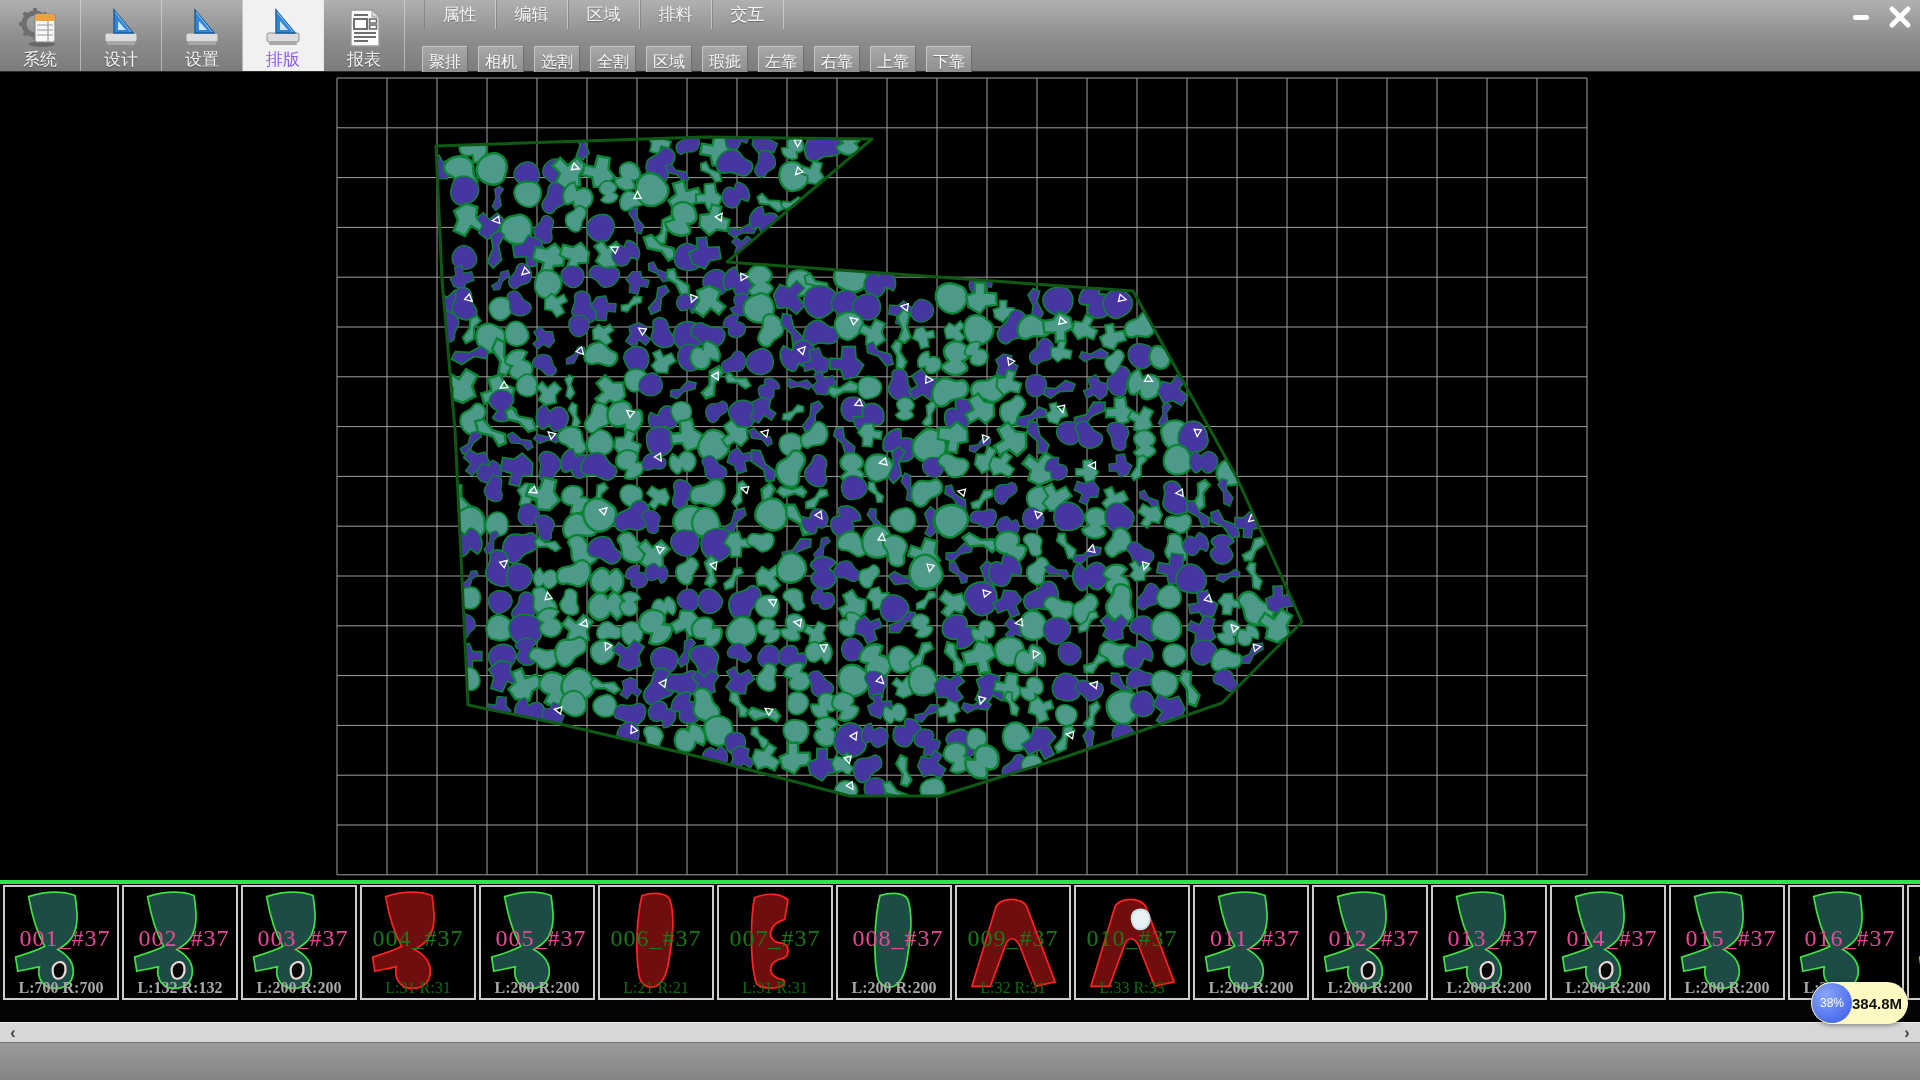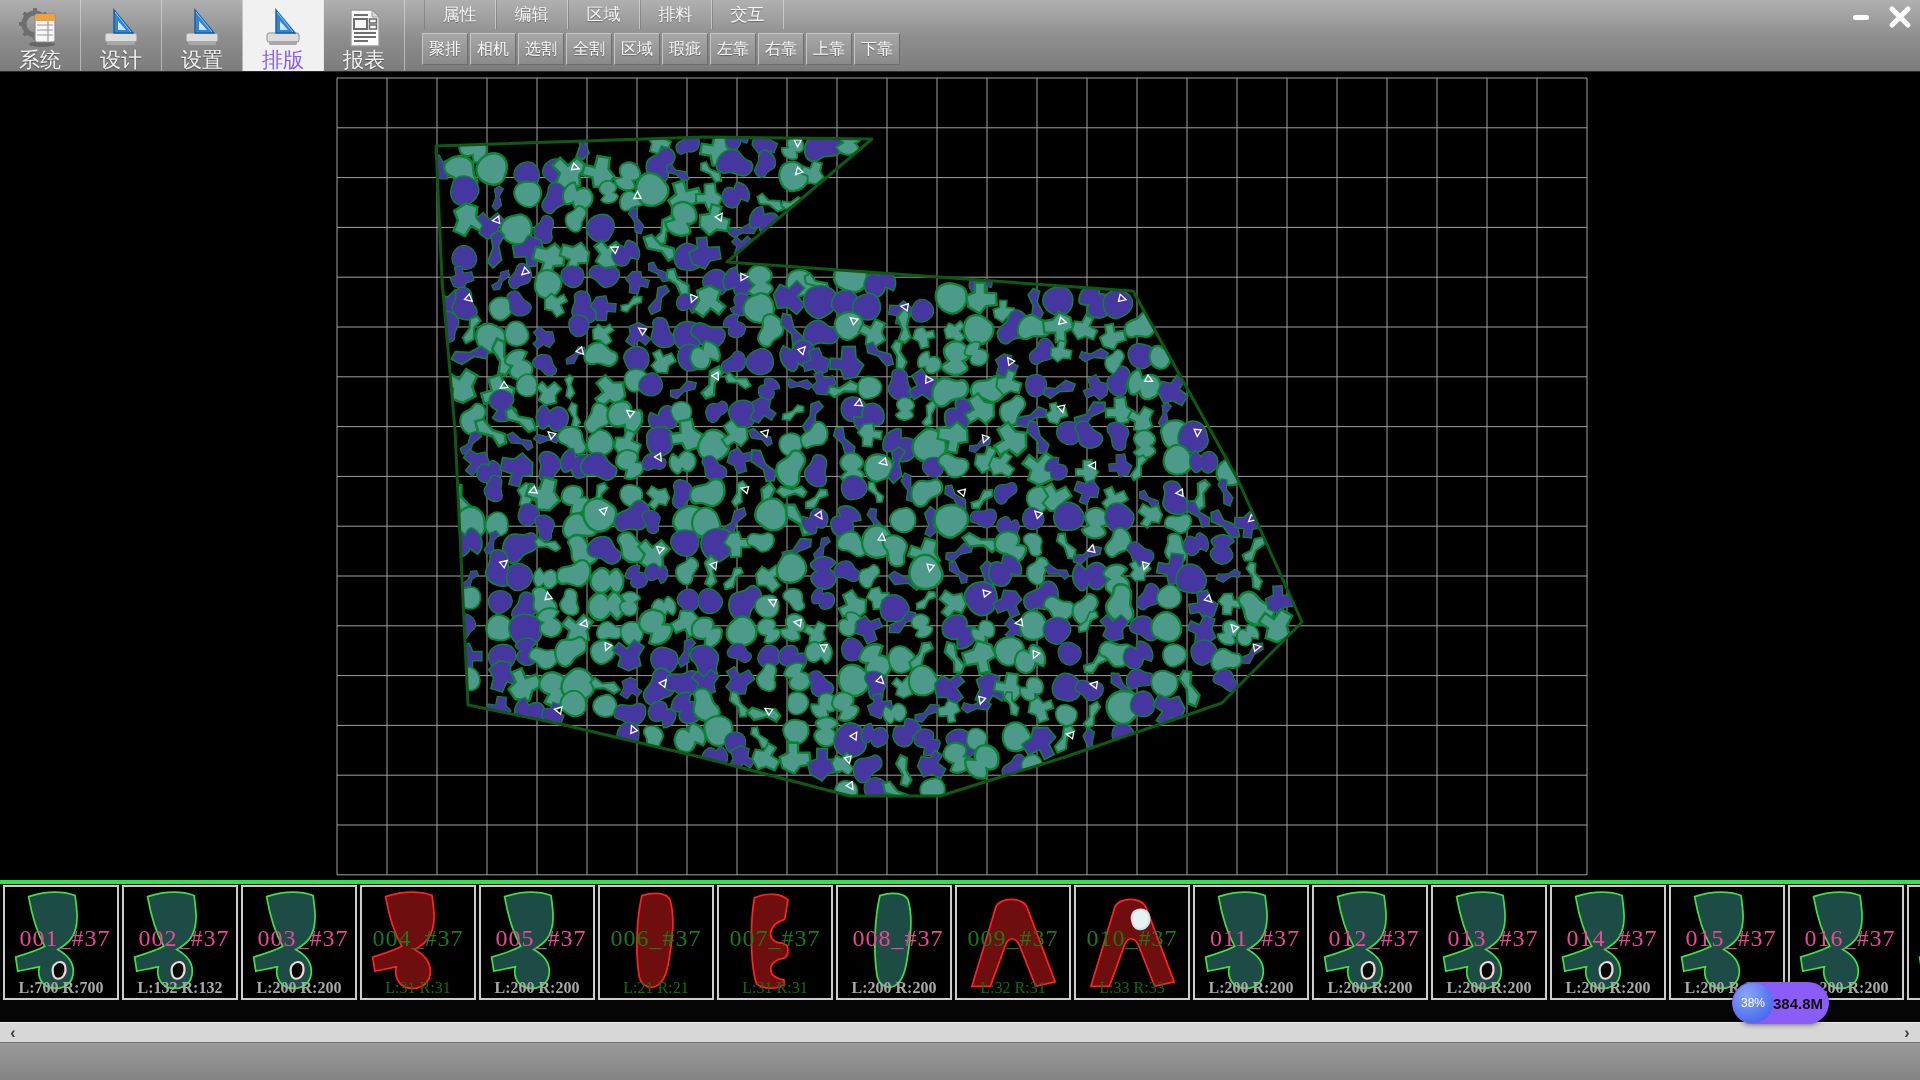--- a/index.html
+++ b/index.html
@@ -14,30 +14,30 @@
     background:linear-gradient(#b0b0b0,#8d8d8d 55%,#7c7c7c);
     border-bottom:1px solid #2c2c2c;box-sizing:border-box;
   }
   .big-buttons{position:absolute;left:0;top:0;height:71px;display:flex;}
   .big-btn{
     width:81px;height:71px;display:flex;flex-direction:column;align-items:center;
     justify-content:flex-end;padding-bottom:2px;box-sizing:border-box;
     border-right:1px solid rgba(225,225,225,.55);position:relative;cursor:default;
   }
   .big-btn .icon{height:46px;display:flex;align-items:flex-end;justify-content:center;}
-  .big-btn .lbl{font-size:21px;line-height:19px;color:#f4f4f4;text-shadow:0 1px 1px rgba(0,0,0,.4);}
+  .big-btn .lbl{font-size:17px;line-height:19px;color:#f4f4f4;text-shadow:0 1px 1px rgba(0,0,0,.4);}
   .big-btn.selected{background:#f1f1f1;}
   .big-btn.selected .lbl{color:#8b5cf6;text-shadow:none;}
   .menu-row{position:absolute;left:424px;top:0;height:29px;display:flex;}
   .menu-tab{
     width:71px;height:29px;display:flex;align-items:center;justify-content:center;
     color:#f7f7f7;font-size:17px;border-right:1px solid rgba(230,230,230,.55);
     box-shadow:inset 1px 0 0 rgba(90,90,90,.35);text-shadow:0 1px 1px rgba(0,0,0,.35);cursor:default;
   }
-  .tool-row{position:absolute;left:422px;top:33px;display:flex;gap:2px;}
+  .tool-row{position:absolute;left:422px;top:46px;display:flex;gap:10px;}
   .tool-btn{
     width:46px;height:32px;display:flex;align-items:center;justify-content:center;
     color:#fbfbfb;font-size:16px;box-sizing:border-box;cursor:default;
     background:linear-gradient(#a8a8a8,#8a8a8a);
     border:1px solid;border-color:#c4c4c4 #6d6d6d #6d6d6d #c4c4c4;
     text-shadow:0 1px 1px rgba(0,0,0,.35);
   }
   .win-controls{position:absolute;right:3px;top:1px;display:flex;gap:4px;}
   .win-btn{width:35px;height:31px;display:flex;align-items:center;justify-content:center;cursor:default;}
   
@@ -58,22 +58,22 @@
   }
   .thumb-lr{
     position:absolute;bottom:1px;left:0;right:0;text-align:center;
     font-family:"Liberation Serif",serif;font-size:16px;pointer-events:none;
   }
   .lbl-gray{color:#ec4899;padding-left:8px;} .lbl-green{color:#1a7a1a;}
   .lr-gray{color:#a9a9a9;font-weight:bold;} .lr-green:{color:#0e6e0e;}
   .lr-green{color:#0e6e0e;margin-top:40px;}
   
   .badge{
-    position:absolute;left:1732px;top:982px;width:97px;height:42px;z-index:60;
-    background:#8b5cf6;border-radius:21px;display:flex;align-items:center;
+    position:absolute;left:1811px;top:982px;width:97px;height:42px;z-index:60;
+    background:#fef9c3;border-radius:21px;display:flex;align-items:center;
     box-shadow:0 1px 5px rgba(0,0,0,.45);
   }
   .badge-circle{
     width:40px;height:40px;border-radius:50%;margin-left:1px;flex:0 0 auto;
     background:radial-gradient(circle at 35% 30%,#8aa4f8,#4a6ced 75%);
     color:#fff;font-size:12px;display:flex;align-items:center;justify-content:center;
   }
   .badge-text{flex:1;text-align:center;color:#101010;font-size:15px;font-weight:bold;padding-right:15px;}
   
   .hscroll{

